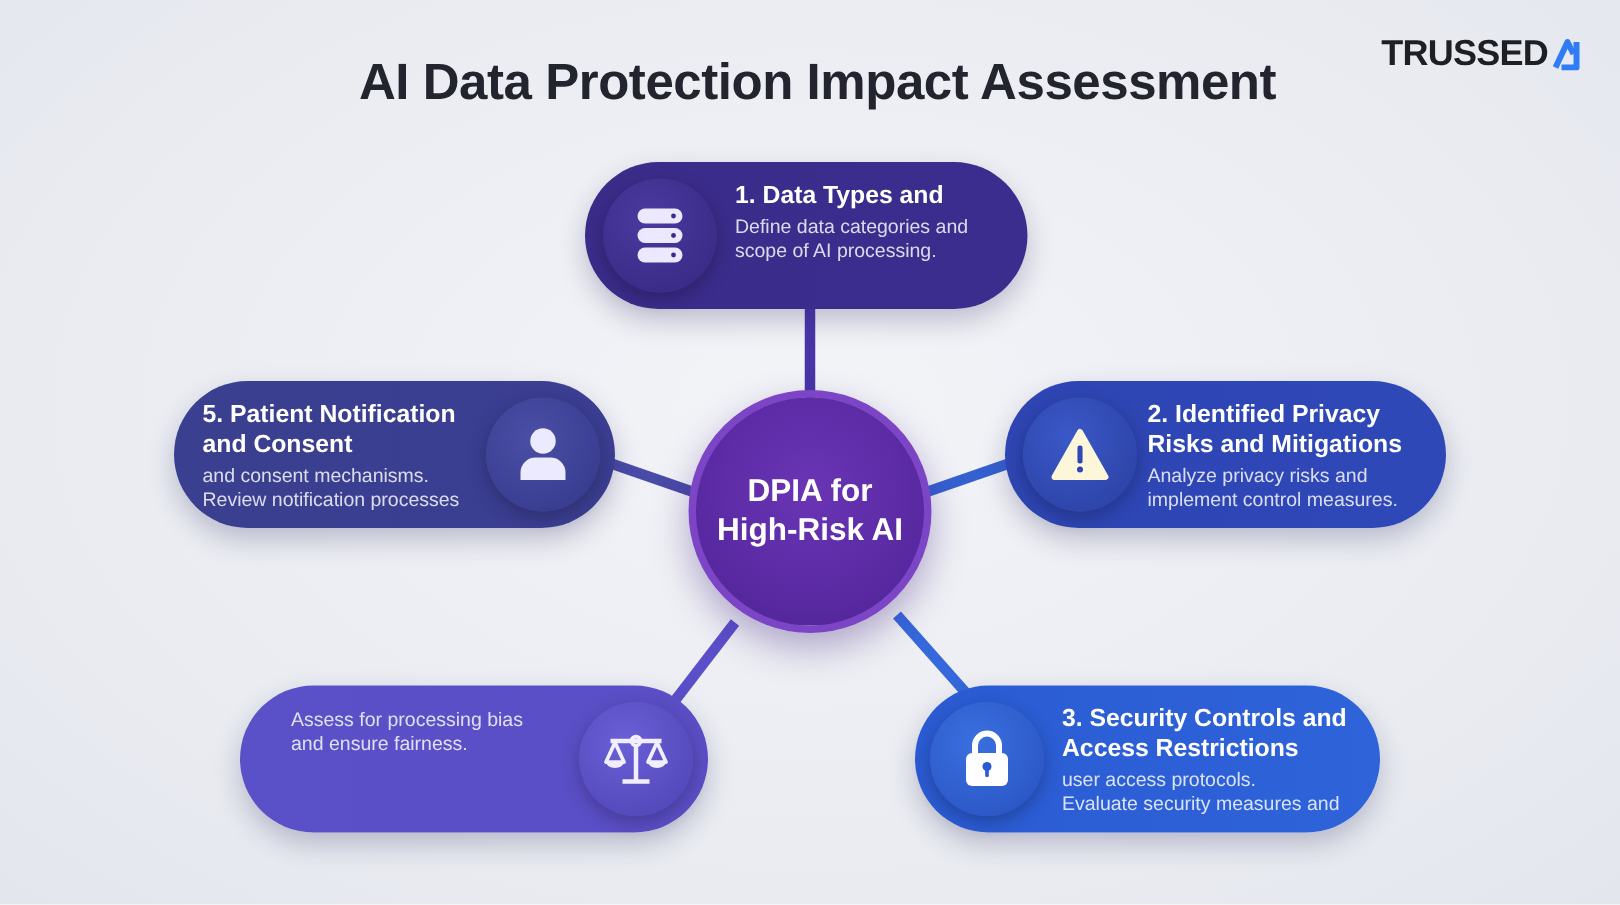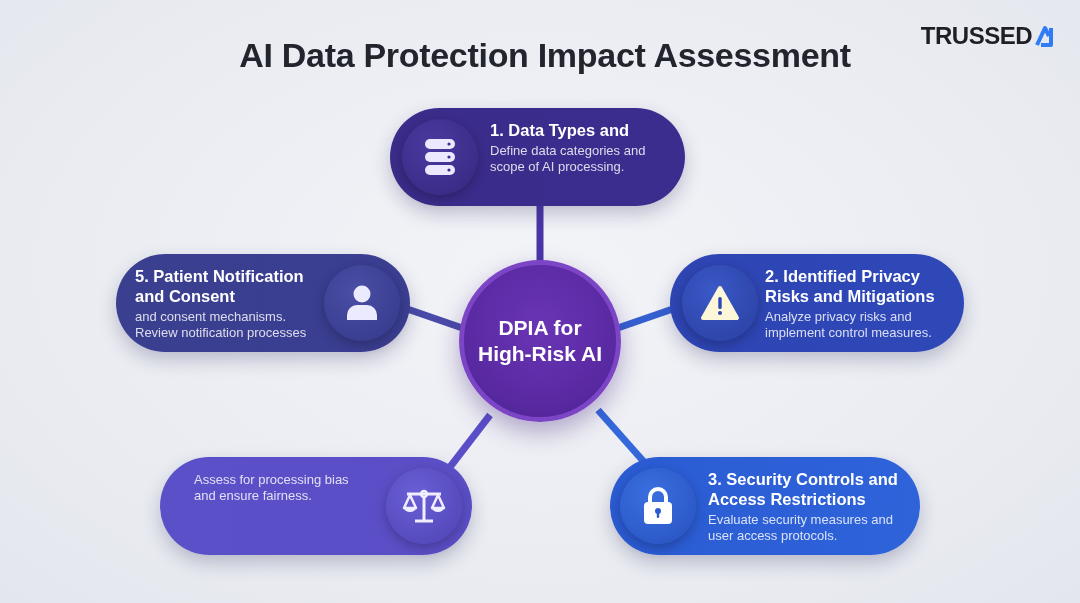--- a/index.html
+++ b/index.html
@@ -115,22 +115,22 @@
       <circle cx="16" cy="25" r="3" fill="#2b5bd3"></circle>
       <rect x="14.8" y="26" width="2.4" height="6" rx="1" fill="#2b5bd3"></rect>
     </svg>
   </div>
   <div class="text" style="left:98px;">
     <div class="head">
       <div>3. Security Controls and</div>
       <div>Access Restrictions</div>
     </div>
     <div class="desc">
+      <div>user access protocols.</div>
       <div>Evaluate security measures and</div>
-      <div>user access protocols.</div>
     </div>
   </div>
 </div>
 
 <div class="card" style="left:160px; top:457px; width:312px; background: linear-gradient(90deg,#5a50c8,#5b4ec6);">
   <div class="icon-circle" style="right:10px; background: radial-gradient(circle at 40% 35%, #6a5fd6, #4d43b3);">
     <svg width="44" height="38" viewBox="0 0 44 38">
       <line x1="5" y1="7" x2="39" y2="7" stroke="#f1eeff" stroke-width="3"></line>
       <circle cx="22" cy="7" r="3" fill="none" stroke="#f1eeff" stroke-width="2.5"></circle>
       <line x1="22" y1="10" x2="22" y2="33" stroke="#f1eeff" stroke-width="3"></line>

